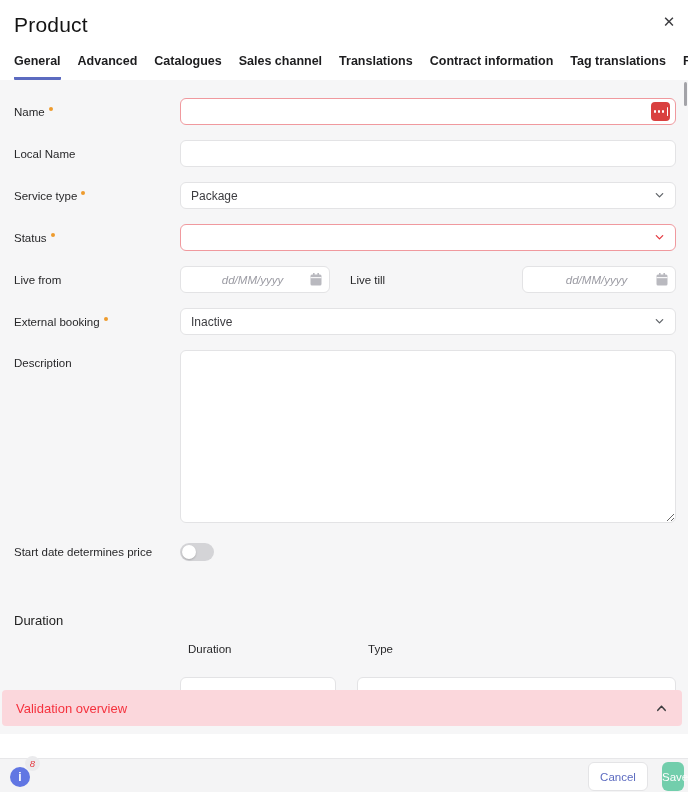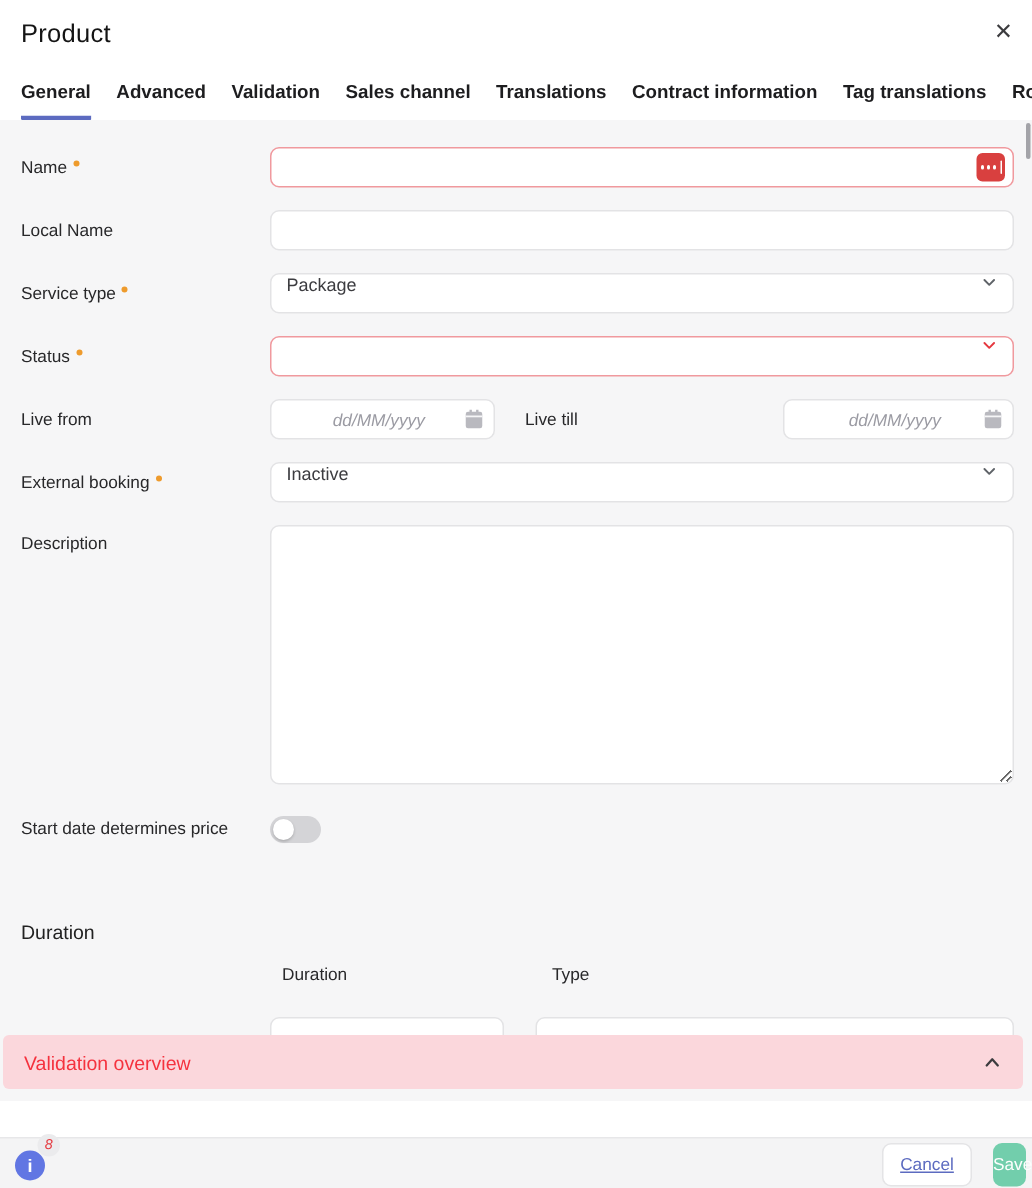--- a/index.html
+++ b/index.html
@@ -6,21 +6,21 @@
   html,body { margin:0; padding:0; }
   body {
     width:688px; height:792px;
     font-family:"Liberation Sans", sans-serif;
     background:#fff; overflow:hidden;
   }
   .dialog { position:relative; width:688px; height:792px; background:#fff; overflow:hidden; }
 
   
   .header { position:relative; height:48px; background:#fff; }
-  .title { margin:0; padding:13px 0 0 14px; font-size:17px; font-weight:500; color:#141414; letter-spacing:.2px; }
+  .title { margin:0; padding:13px 0 0 14px; font-size:21px; font-weight:500; color:#141414; letter-spacing:.2px; }
   .close { position:absolute; top:11px; right:8px; width:22px; height:22px; line-height:22px;
            text-align:center; font-size:15px; color:#3c3c3f; cursor:pointer; }
 
   
   .tabs { display:flex; gap:17px; padding:0 14px; align-items:flex-end; height:32px; background:#fff; }
   .tab { font-size:12.5px; font-weight:600; color:#1d1d1f; padding-bottom:9px;
          border-bottom:3px solid transparent; white-space:nowrap; cursor:pointer; }
   .tab.active { border-bottom-color:#5c6bc0; border-radius:1px;margin-top:48px; }
 
   
@@ -32,21 +32,21 @@
   .top-align .lbl { padding-top:7px; }
   .req-dot { display:inline-block; width:4px; height:4px; border-radius:50%;
              background:#ee9b2d; margin-left:4px; vertical-align:top; margin-top:1px; }
   .fld { flex:1; position:relative; }
 
   .tinput { width:100%; height:27px; border:1px solid #e3e3e5; border-radius:6px;
             background:#fff; padding:0 9px; font-size:12px; color:#3c3c40; outline:none; }
   .tinput::placeholder { color:#9b9ba3; font-style:italic; font-size:11.5px; }
   .invalid { border-color:#f0999e !important; }
 
-  .selectbox { display:flex; justify-content:space-between; height:27px;
+  .selectbox { display:flex; align-items:center; justify-content:space-between; height:27px;
                background:#fff; border:1px solid #e3e3e5; border-radius:6px;
                padding:0 10px; font-size:12px; color:#3c3c40; cursor:pointer; }
 
   .name-badge { position:absolute; right:6px; top:4px; width:19px; height:19px;
                 background:#d9403f; border-radius:4px; display:flex; align-items:center;
                 justify-content:center; cursor:pointer; }
   .name-badge i { display:block; width:2.5px; height:2.5px; border-radius:50%; background:#fff; margin:0 .75px; }
   .name-badge .bar { display:block; width:1.5px; height:9px; border-radius:1px; background:#fff; margin-left:2px; }
 
   .dates { display:flex; align-items:center; }
@@ -85,40 +85,40 @@
   .footer { position:absolute; left:0; bottom:0; width:688px; height:34px;
             background:#f4f4f5; border-top:1px solid #e7e7e9; z-index:6; }
   .info-circle { position:absolute; left:10px; top:8px; width:20px; height:20px; border-radius:50%;
                  background:#6176e3; color:#fff; font-size:12px; font-weight:700;
                  display:flex; align-items:center; justify-content:center; cursor:pointer; }
   .info-badge { position:absolute; left:25px; top:-3px; width:15px; height:15px; border-radius:50%;
                 background:#ebebed; color:#e5383f; font-size:9.5px; font-style:italic;
                 display:flex; align-items:center; justify-content:center; }
   .btn { position:absolute; top:3px; height:29px; border-radius:6px; font-size:11.5px;
          font-family:"Liberation Sans", sans-serif; cursor:pointer; }
-  .btn-cancel { right:40px; width:60px; background:#fff; border:1px solid #e4e4e6; color:#5c6bc0;text-decoration:underline; }
+  .btn-cancel { right:40px; width:60px; background:#fff; border:1px solid #e4e4e6; color:#5c6bc0; }
   .btn-save { right:4px; width:22px; background:#72ceac; border:none; color:#fdfefd; padding:0; }
 
   .scroll-thumb { position:absolute; right:1px; top:82px; width:3px; height:24px;
                   border-radius:2px; background:#a3a3a8; z-index:7; }
 </style>
 </head>
 <body>
 
 <div class="dialog">
 
   <div class="header">
     <h1 class="title">Product</h1>
     <span class="close">✕</span>
   </div>
 
   <div class="tabs">
     <div class="tab active">General</div>
     <div class="tab">Advanced</div>
-    <div class="tab">Validation</div>
+    <div class="tab">Catalogues</div>
     <div class="tab">Sales channel</div>
     <div class="tab">Translations</div>
     <div class="tab">Contract information</div>
     <div class="tab">Tag translations</div>
     <div class="tab">Route units</div>
   </div>
 
   <div class="content">
 
 

